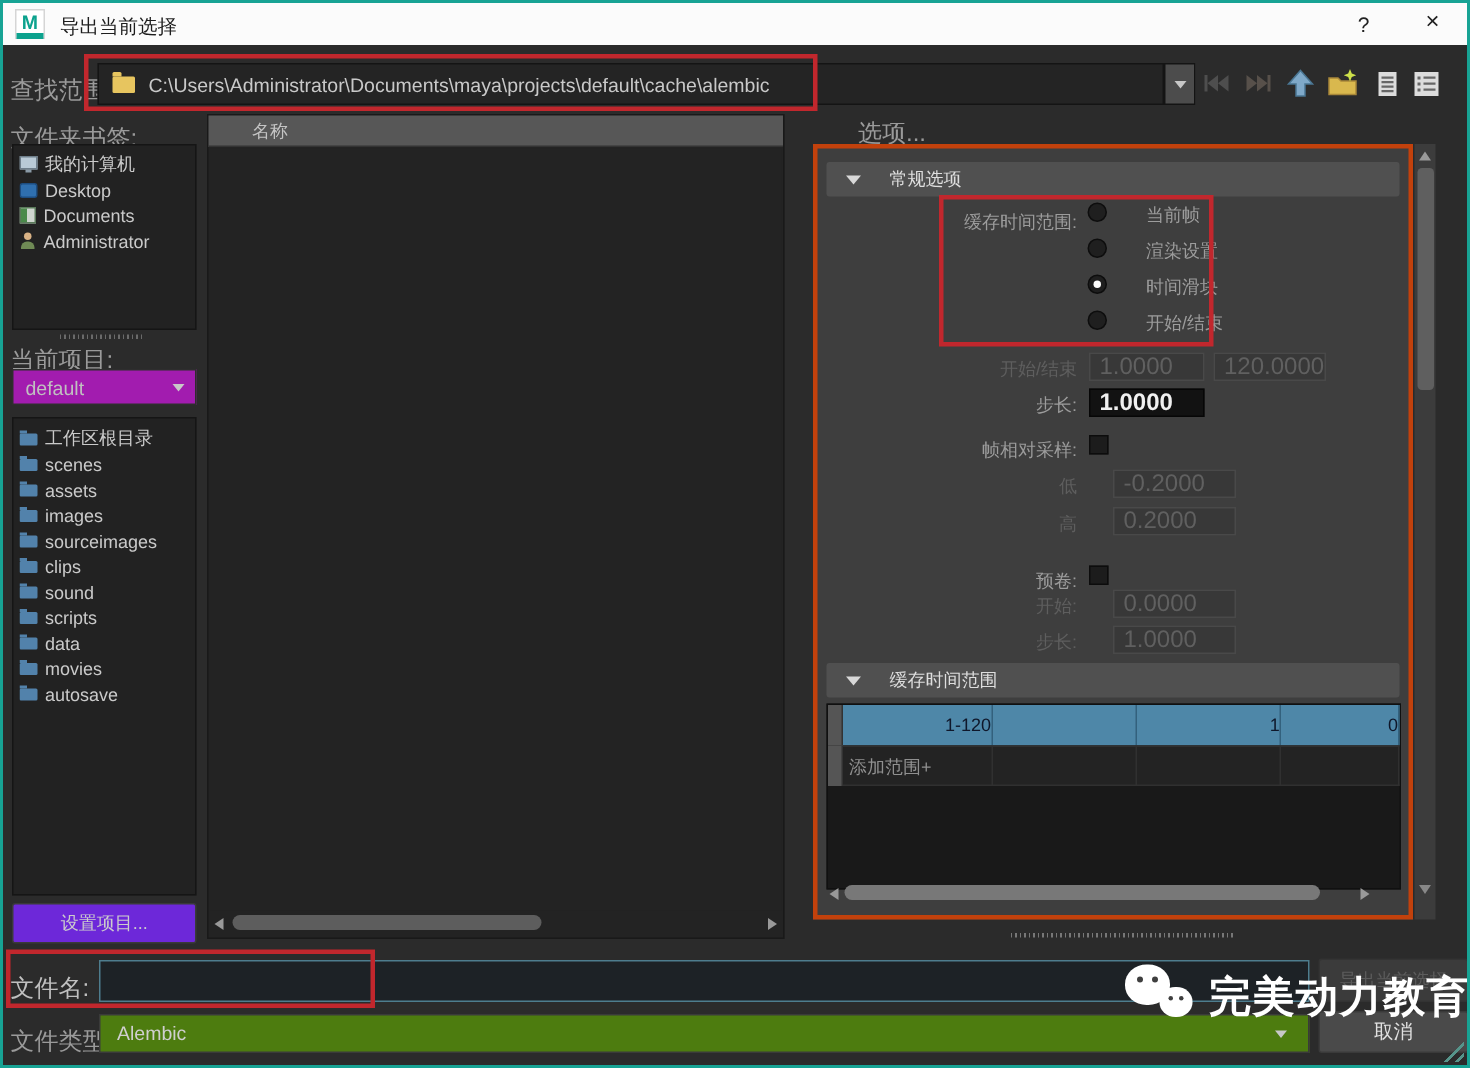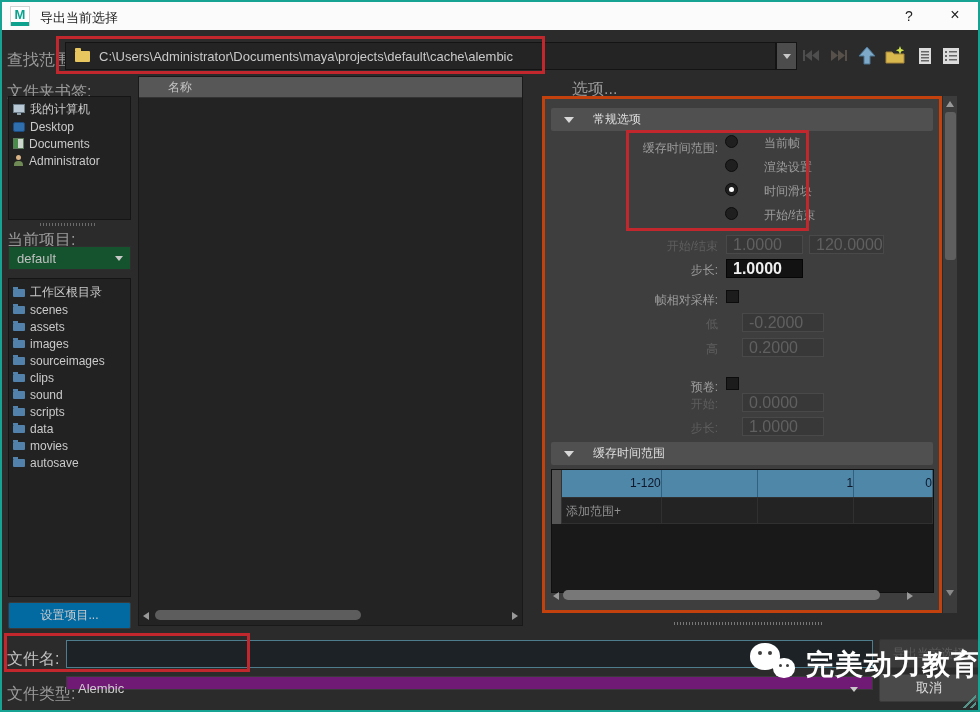--- a/index.html
+++ b/index.html
@@ -53,30 +53,30 @@
   .ic-desktop { width:12px; height:10px; background:#2f6fae; border-radius:2px; border:1px solid #1d4d80; flex:0 0 auto; }
   .ic-documents { width:11px; height:11px; background:#cfd6cf; border:1px solid #5a7a5a; position:relative; flex:0 0 auto; }
   .ic-documents::after { content:''; position:absolute; left:0; top:0; width:4px; height:100%; background:#4a8a4a; }
   .ic-user { width:11px; height:11px; position:relative; flex:0 0 auto; }
   .ic-user::before { content:''; position:absolute; left:3px; top:0; width:5px; height:5px; border-radius:50%; background:#d9b285; }
   .ic-user::after { content:''; position:absolute; left:1px; bottom:0; width:9px; height:5px; border-radius:4px 4px 0 0; background:#6f8a55; }
 
   .splitter-h1 { position:absolute; left:38px; top:221px; width:56px; height:3px;
                  background:repeating-linear-gradient(90deg,#6a6a6a 0 1px,transparent 1px 3px); }
   .lbl-project { left:5px; top:228px; }
-  .project-select { position:absolute; left:6px; top:244px; width:123px; height:24px; background:#14532d;
+  .project-select { position:absolute; left:6px; top:244px; width:123px; height:24px; background:#a21caf;
                     border:1px solid #2e2e2e; color:#c0c0c0; font-size:13px; display:flex; align-items:center;
                     padding-left:8px; }
   .project-select .tri-down { position:absolute; right:7px; }
   .folders-box { position:absolute; left:6px; top:276px; width:123px; height:319px; background:#222;
                  border:1px solid #151515; padding:5px 0 0 4px; }
   .folder-ic { width:12px; height:8px; background:#5282ab; border-radius:1px; position:relative;
                margin-top:1px; flex:0 0 auto; }
   .folder-ic::before { content:''; position:absolute; top:-2px; left:0; width:5px; height:2px; background:#5282ab; }
-  .set-project-btn { position:absolute; left:6px; top:600px; width:123px; height:27px; background:#0369a1;
+  .set-project-btn { position:absolute; left:6px; top:600px; width:123px; height:27px; background:#6d28d9;
                      border:1px solid #3a3a3a; border-radius:2px; color:#cccccc; font-size:12px;
                      text-align:center; line-height:25px; cursor:default; }
 
   
   .file-panel { position:absolute; left:136px; top:74px; width:385px; height:550px; background:#232323;
                 border:1px solid #191919; }
   .file-header { height:21px; background:#575757; color:#c4c4c4; font-size:12px; padding-left:29px;
                  line-height:21px; border-bottom:1px solid #333; }
   .file-body { position:absolute; left:1px; right:1px; top:22px; bottom:18px; background:#232323; }
   .hscroll { position:absolute; height:13px; }
@@ -166,21 +166,21 @@
                  background:repeating-linear-gradient(90deg,#777 0 1px,transparent 1px 3px); }
 
   
   .lbl-filename { left:5px; top:647px; color:#c0c0c0; }
   .filename-input { position:absolute; left:64px; top:638px; width:807px; height:28px; background:#1d2226;
                     border:1px solid #4e7d8e; color:#dddddd; font-size:13px; padding:0 8px; outline:none; }
   .export-btn { position:absolute; left:877px; top:637px; width:100px; height:29px; background:#3b3b3b;
                 border:1px solid #333; border-radius:2px; color:#5c5c5c; font-size:12px; text-align:center;
                 line-height:27px; cursor:default; }
   .lbl-filetype { left:5px; top:682px; }
-  .filetype-select { position:absolute; left:64px; top:674px; width:807px; height:14px; background:#701a75;
+  .filetype-select { position:absolute; left:64px; top:674px; width:807px; height:26px; background:#4d7c0f;
                      border:1px solid #3a3a3a; color:#cfcfcf; font-size:13px; line-height:24px;
                      padding-left:11px; }
   .filetype-select .tri-down { position:absolute; right:14px; top:10px; }
   .cancel-btn { position:absolute; left:877px; top:672px; width:100px; height:28px; background:#4a4a4a;
                 border:1px solid #3a3a3a; border-radius:2px; color:#e0e0e0; font-size:13px; text-align:center;
                 line-height:26px; cursor:default; }
 
   
   .watermark { position:absolute; left:748px; top:641px; z-index:60; display:flex; align-items:center;
                gap:6px; pointer-events:none;justify-content:flex-end; }

